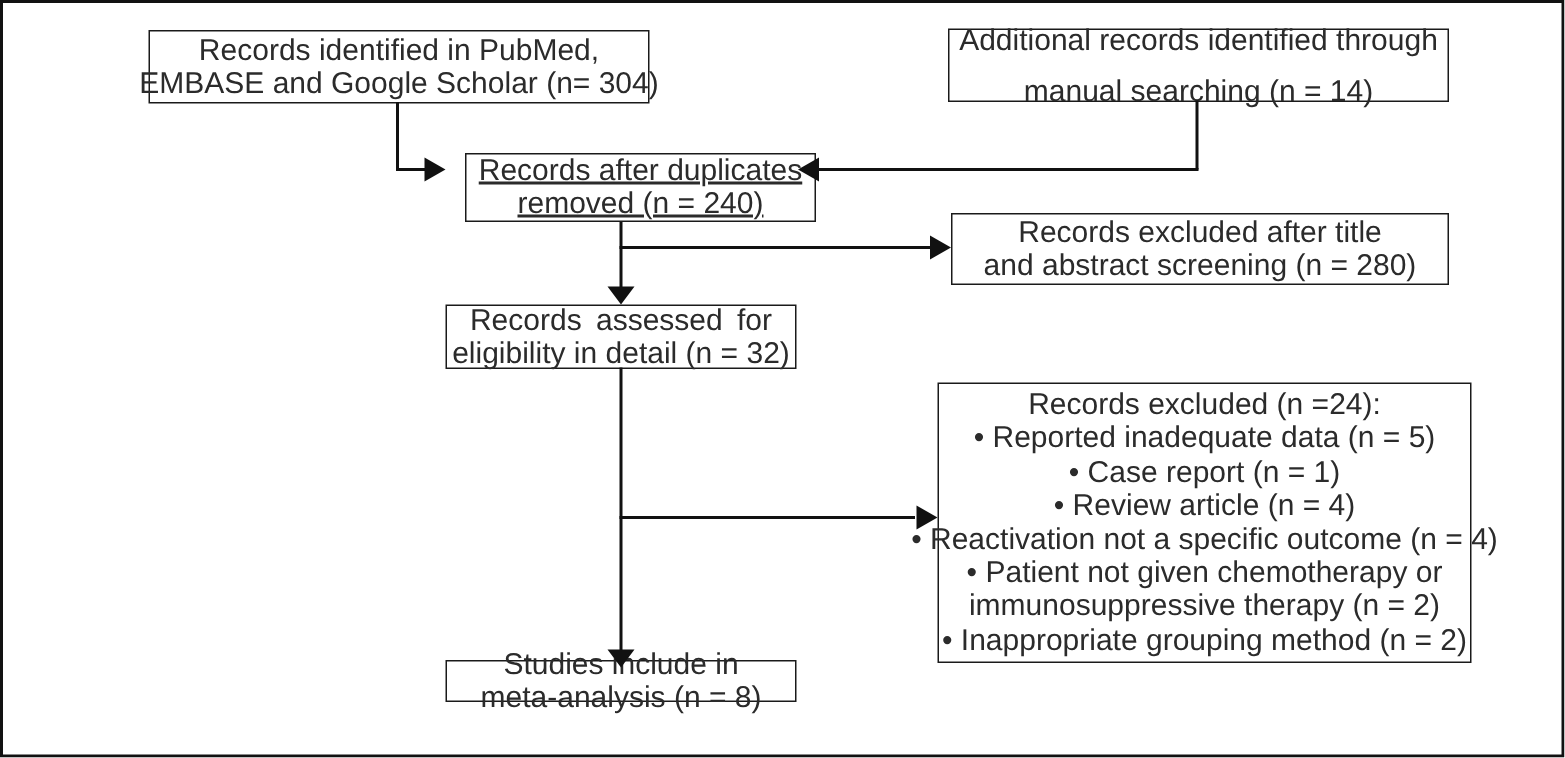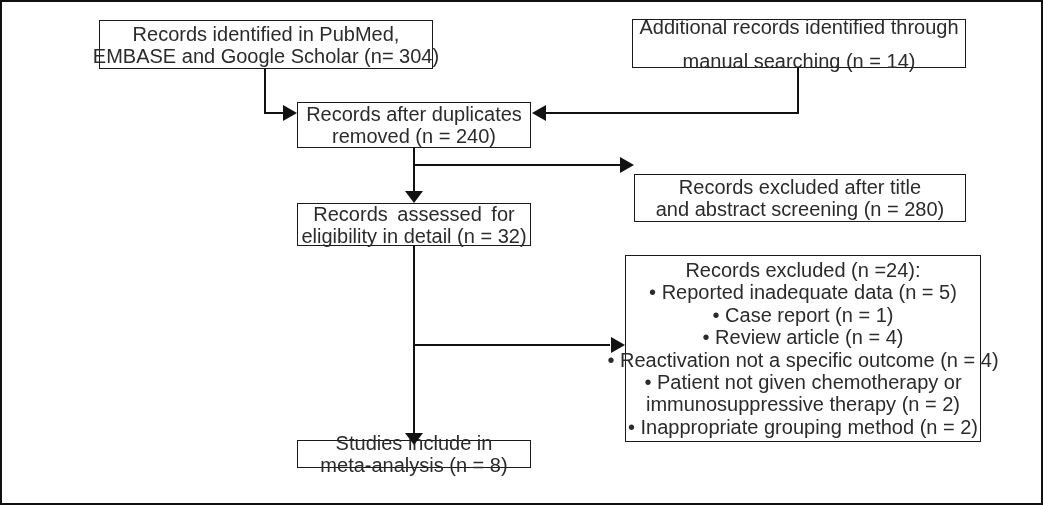--- a/index.html
+++ b/index.html
@@ -30,22 +30,22 @@
     color: #2b2b2b;
     font-size: 20px;
     line-height: 22px;
   }
   .box .ln { white-space: nowrap; }
   .box .wide-words { word-spacing: 4px; }
 
   
   .b-identified   { left: 97px;  top: 18px;  width: 334px; height: 49px; }
   .b-additional   { left: 630px; top: 17px;  width: 334px; height: 49px; gap: 12px; }
-  .b-duplicates   { left: 295px; top: 100px; width: 234px; height: 46px; }
-  .b-title-excl   { left: 632px; top: 140px; width: 332px; height: 48px; margin-top: 32px; }
+  .b-duplicates   { left: 308px; top: 100px; width: 234px; height: 46px; text-decoration: underline; }
+  .b-title-excl   { left: 632px; top: 140px; width: 332px; height: 48px; }
   .b-assessed     { left: 295px; top: 201px; width: 234px; height: 43px; }
   .b-excl-detail  { left: 623px; top: 253px; width: 356px; height: 187px; line-height: 22.4px; }
   .b-included     { left: 295px; top: 438px; width: 234px; height: 28px; }
 
   
   .line {
     position: absolute;
     background: #111111;
   }
   .v1 { left: 262px; top: 66px;  width: 2px;   height: 45px; }

